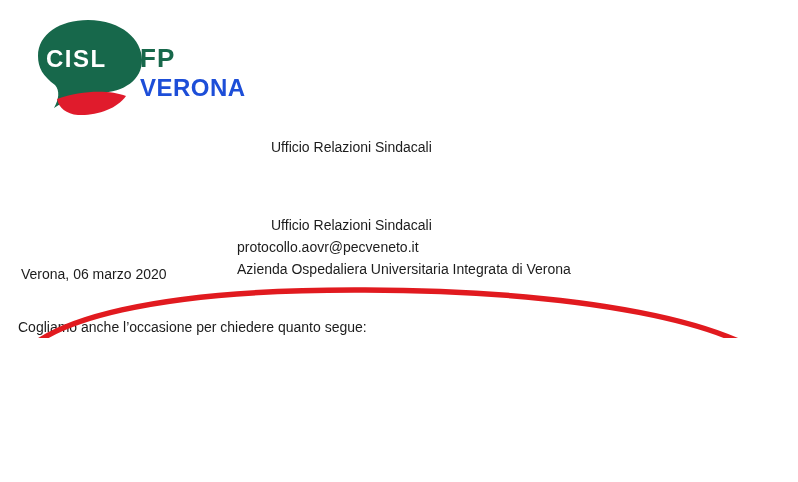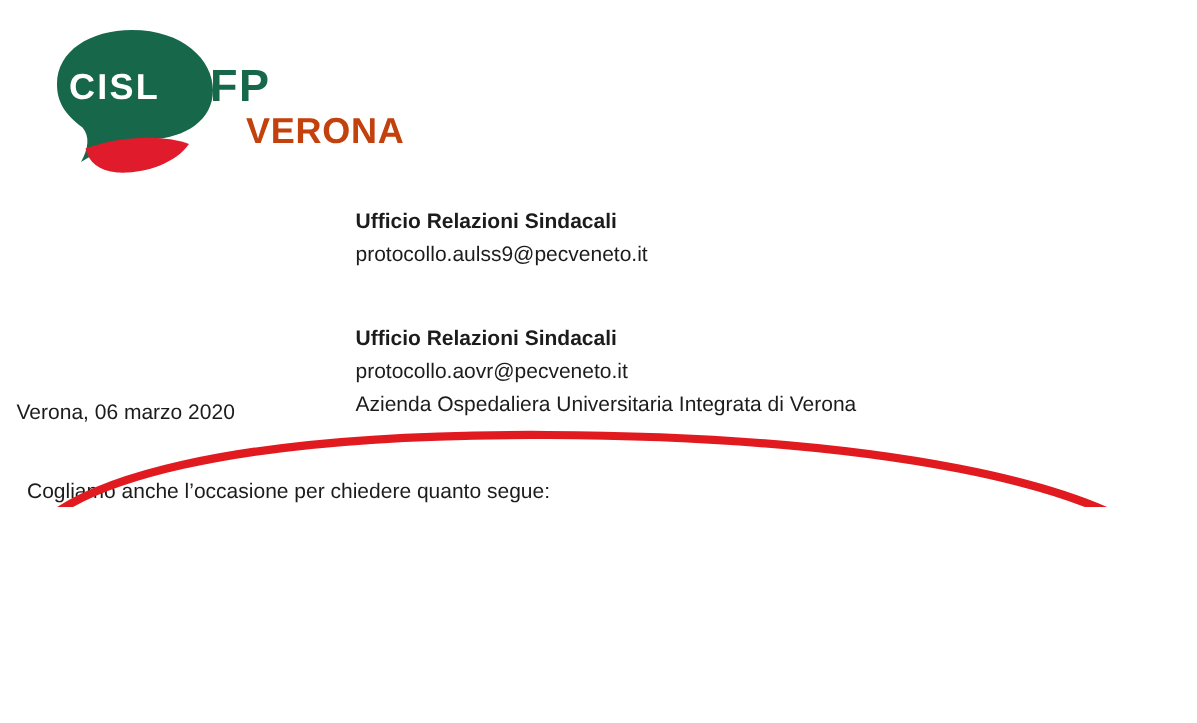--- a/index.html
+++ b/index.html
@@ -16,33 +16,33 @@
   
   .logo { position: absolute; left: 30px; top: 12px; width: 235px; height: 105px; }
   .logo-mark { position: absolute; left: 0; top: 0; width: 120px; height: 105px; }
   .cisl-text {
     position: absolute; left: 16px; top: 35px;
     font-size: 24px; font-weight: 800; letter-spacing: 1.5px;
     color: #ffffff; line-height: 24px;
   }
   .fp-text {
     position: absolute; left: 110px; top: 33px;
-    font-size: 30px; font-weight: 800; letter-spacing: 1px; line-height: 26px;
+    font-size: 26px; font-weight: 800; letter-spacing: 1px; line-height: 26px;
   }
   .verona-text {
     position: absolute; left: 110px; top: 64px;
     font-size: 24px; font-weight: 800; letter-spacing: 0.5px; line-height: 24px;
   }
   
   .recipient { position: absolute; left: 237px; line-height: 22px; }
   .r1 { top: 136px; }
   .r2 { top: 214px; }
-  .bold { font-weight: bold; }
+  .bold { font-weight: normal; margin-left: 34px; }
   
-  .date { position: absolute; left: 11px; top: 263px; line-height: 22px; text-align: center; }
+  .date { position: absolute; left: 21px; top: 263px; line-height: 22px; text-align: center; }
   
   .intro { position: absolute; left: 18px; top: 316px; line-height: 22px; }
   .bullet-glyph { position: absolute; left: 55px; top: 338px; line-height: 23px; font-size: 14px; }
   .bullet-text { position: absolute; left: 80px; top: 338px; width: 708px; line-height: 23px; }
   .jline { text-align: justify; text-align-last: justify; }
   .lline { text-align: left; }
   
   .annotation {
     position: absolute; left: 0; top: 0; width: 798px; height: 482px;
     pointer-events: none;
@@ -53,26 +53,25 @@
 
 <div class="page">
 
   <div class="logo">
     <svg class="logo-mark" viewBox="0 0 120 105" xmlns="http://www.w3.org/2000/svg">
       <path d="M 58 8 C 92 8 112 28 112 48 C 112 68 94 80 70 81 C 53 82 36 88 24 96 C 29 87 30 79 25 73 C 13 64 8 56 8 44 C 8 22 30 8 58 8 Z" fill="#17684b"></path>
       <path d="M 27 87 C 52 78 80 78 96 84 C 87 97 66 104 48 103 C 36 102 29 96 27 87 Z" fill="#e01b2c"></path>
     </svg>
     <span class="cisl-text">CISL</span>
     <span class="fp-text" style="color:#17684b;">FP</span>
-    <span class="verona-text" style="color:#c2410c;margin-left:24px;">VERONA</span>
+    <span class="verona-text" style="color:#1d4ed8;">VERONA</span>
   </div>
 
   <div class="recipient r1">
     <div class="bold">Ufficio Relazioni Sindacali</div>
-    <div>protocollo.aulss9@pecveneto.it</div>
   </div>
 
   <div class="recipient r2">
     <div class="bold">Ufficio Relazioni Sindacali</div>
     <div>protocollo.aovr@pecveneto.it</div>
     <div>Azienda Ospedaliera Universitaria Integrata di Verona</div>
   </div>
 
   <div class="date">Verona, 06 marzo 2020</div>
 

